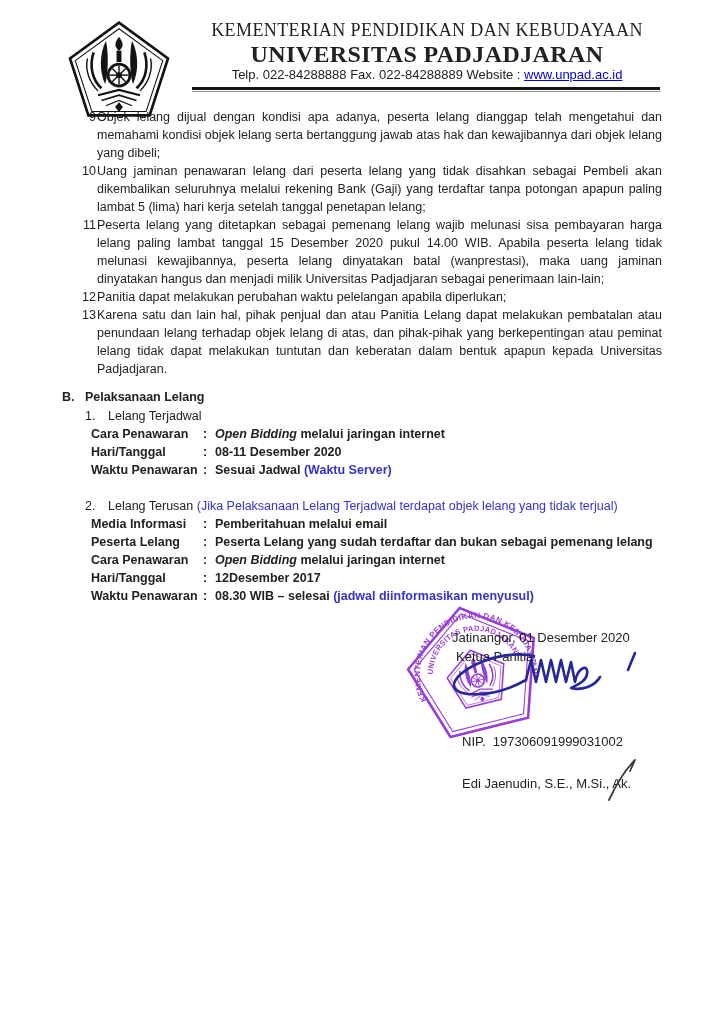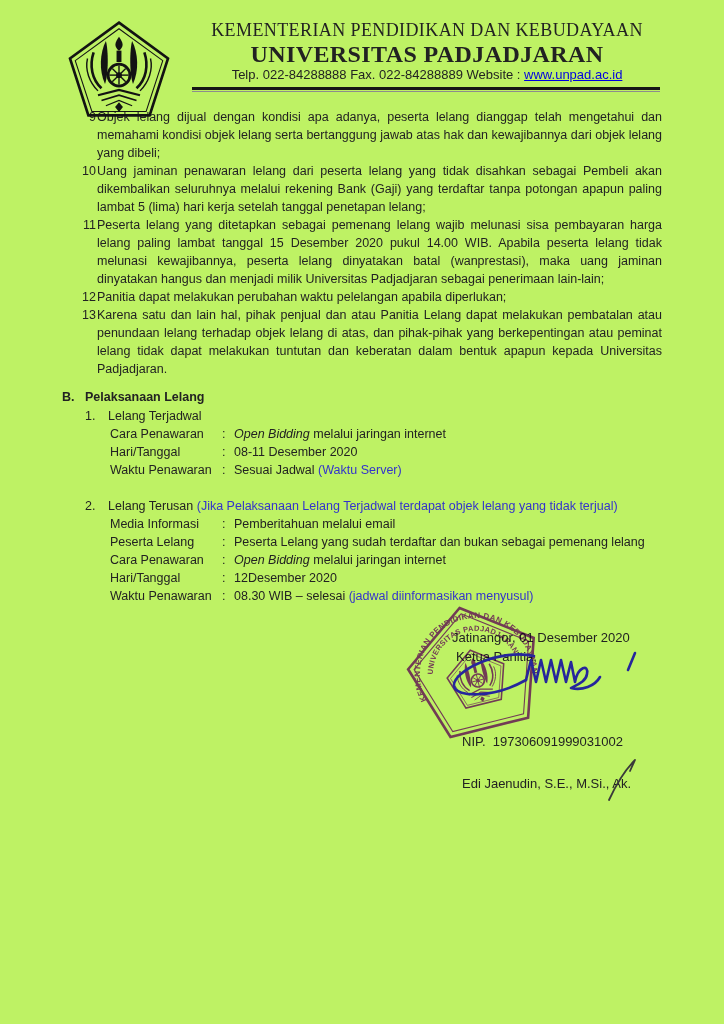--- a/index.html
+++ b/index.html
@@ -1,18 +1,18 @@
 <!DOCTYPE html>
 <html><head>
 <meta charset="utf-8">
 <style>
   html,body { margin:0; padding:0; background:#e8e8e8; }
   .page {
     position:relative; width:724px; height:1024px; margin:0 auto;
-    background:#bef264; overflow:hidden;
+    background:#ffffff; overflow:hidden;
     font-family:"Liberation Sans", sans-serif; color:#222222;
     font-size:12.5px; line-height:18px;
   }
   
   .letterhead { position:relative; padding-top:20px; }
   .logo-svg { position:absolute; left:64px; top:20px; width:110px; height:98px; color:#131313; }
   .head-text { margin-left:192px; width:470px; text-align:center; }
   .ministry { font-family:"Liberation Serif", serif; font-size:18px; letter-spacing:.4px; line-height:21px; }
   .university { font-family:"Liberation Serif", serif; font-size:24px; font-weight:bold; letter-spacing:.4px; line-height:26px; }
   .addr { font-size:13px; line-height:16px; margin-top:2px; white-space:pre-wrap; }
@@ -26,21 +26,21 @@
   .term-text { flex:1; margin-left:1px; text-align:justify; }
   
   .secb { margin:10px 62px 0 62px; }
   .secb-head { display:flex; font-weight:bold; }
   .secb-label { width:23px; }
   .sub-items { margin-left:23px; margin-top:1px; }
   .sub-item { margin-bottom:18px; }
   .sub-head { display:flex; }
   .sub-num { width:23px; }
   .sub-title { flex:1; }
-  .details { margin-left:25px; }
+  .details { margin-left:6px;font-weight:bold; }
   .detail-row { display:flex; }
   .dlabel { width:112px; }
   .dcolon { width:12px; }
   .dvalue { flex:1; }
   .it { font-style:italic; }
   .blue { color:#3333cc; }
   
   .sig-date { position:absolute; left:452px; top:629px; font-size:13px; }
   .sig-role { position:absolute; left:456px; top:648px; font-size:13px; }
   .stamp-svg { position:absolute; left:388px; top:594px; width:176px; height:154px; mix-blend-mode:multiply; opacity:.95; }
@@ -162,21 +162,21 @@
               <div class="dvalue"><span>Peserta Lelang yang sudah terdaftar dan bukan sebagai pemenang lelang</span></div>
             </div>
             <div class="detail-row">
               <div class="dlabel">Cara Penawaran</div>
               <div class="dcolon">:</div>
               <div class="dvalue"><span class="it">Open Bidding</span><span> melalui jaringan internet</span></div>
             </div>
             <div class="detail-row">
               <div class="dlabel">Hari/Tanggal</div>
               <div class="dcolon">:</div>
-              <div class="dvalue"><span>12Desember 2020</span></div>
+              <div class="dvalue"><span>12Desember 2017</span></div>
             </div>
             <div class="detail-row">
               <div class="dlabel">Waktu Penawaran</div>
               <div class="dcolon">:</div>
               <div class="dvalue"><span>08.30 WIB – selesai </span><span class="blue">(jadwal diinformasikan menyusul)</span></div>
             </div>
           </div>
         </div>
       </div>
   </div>

